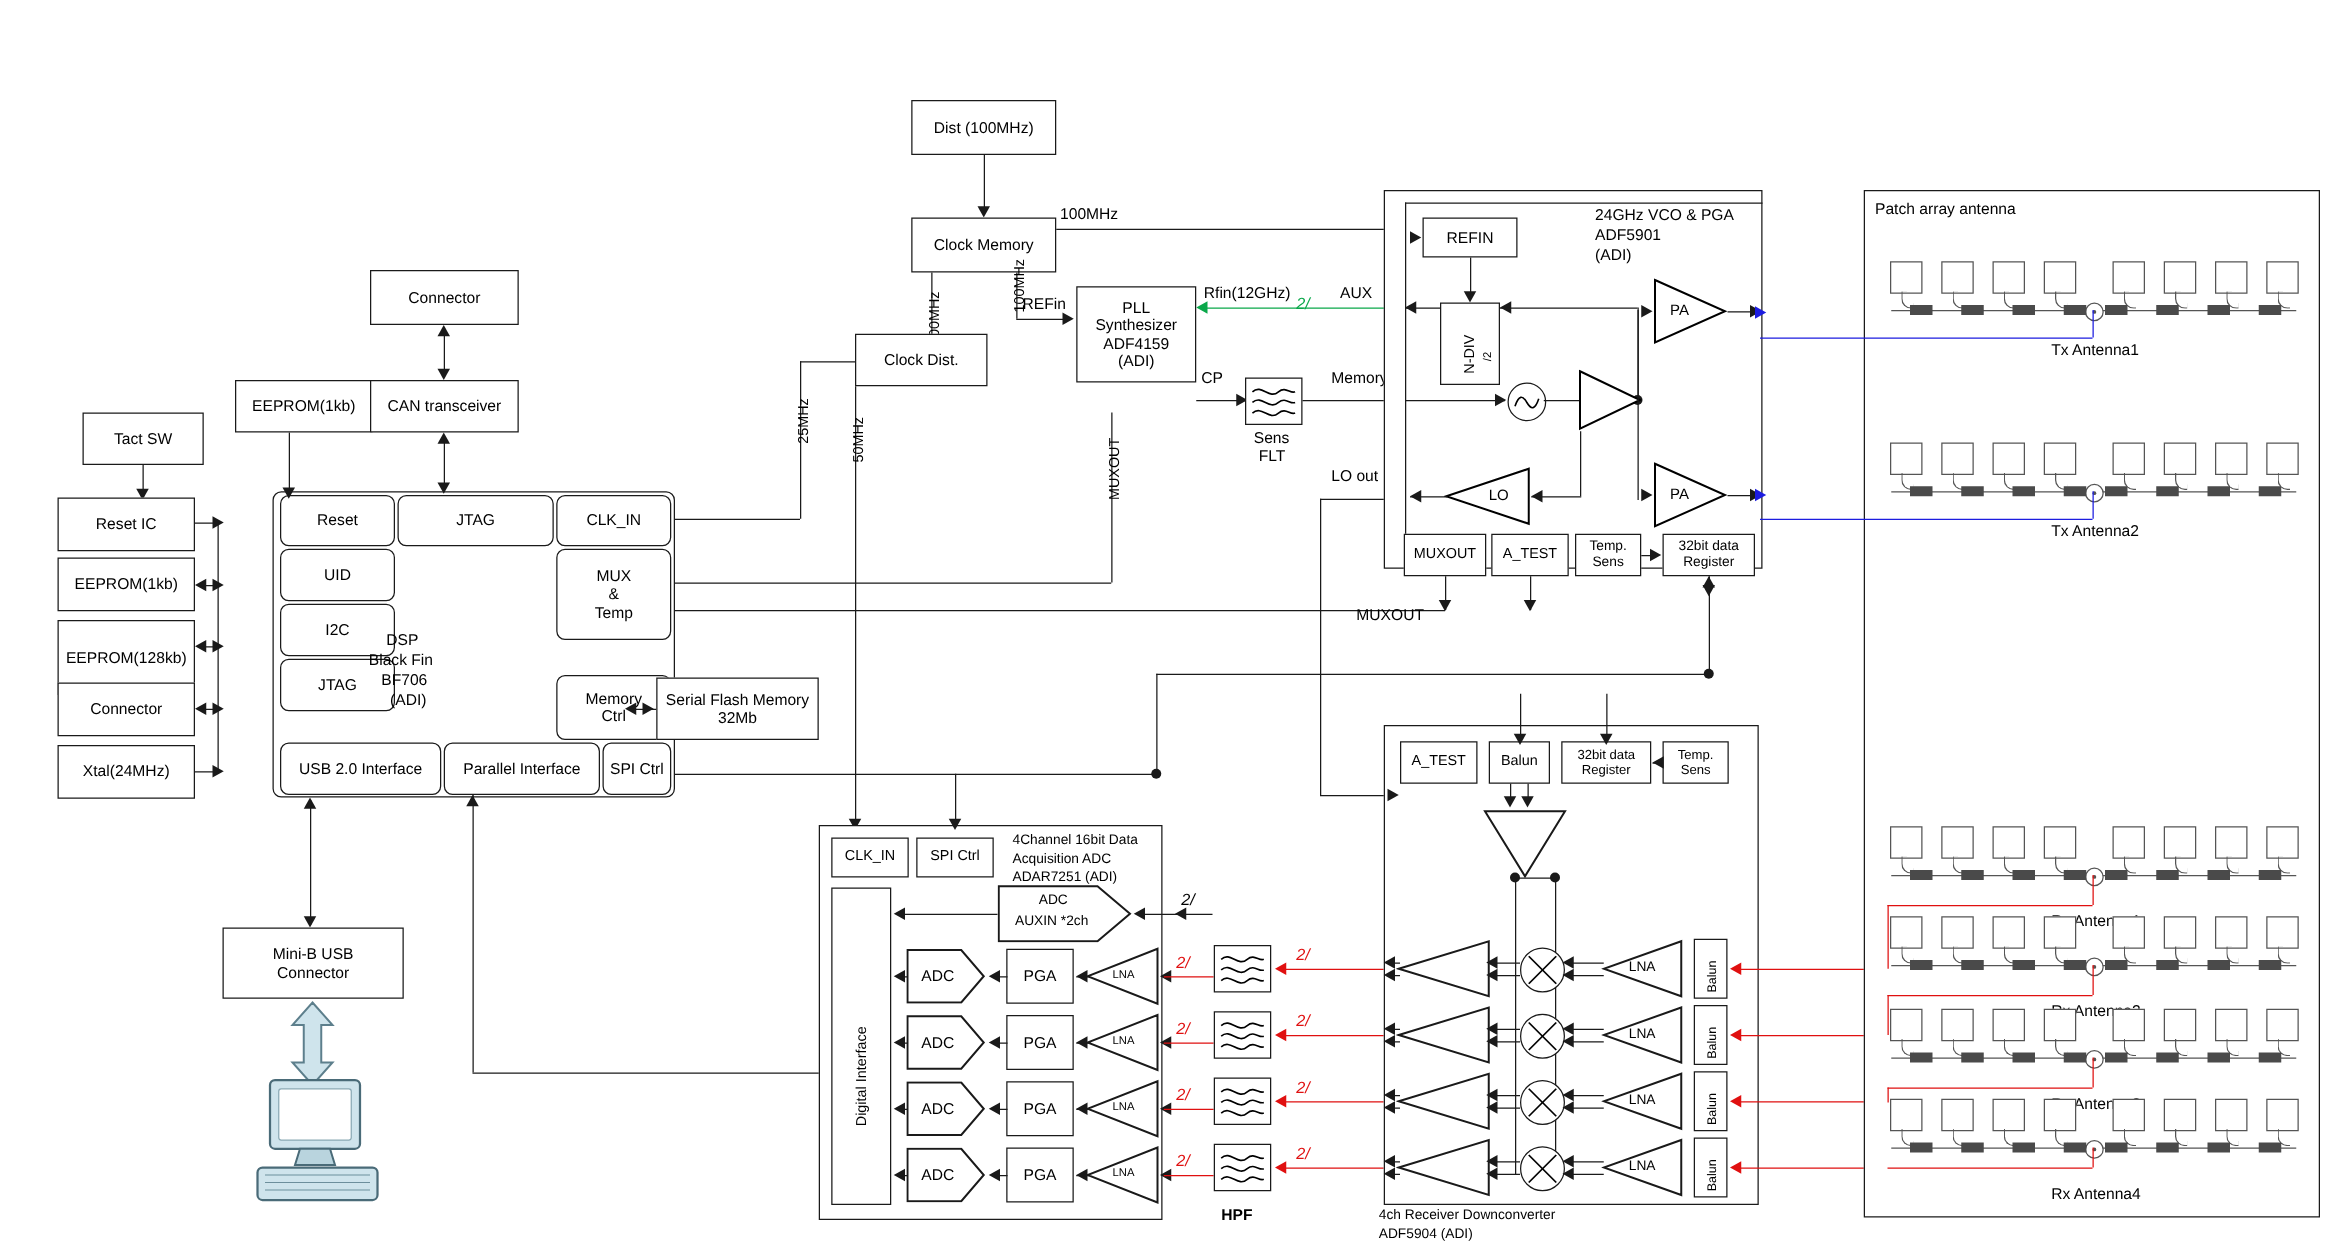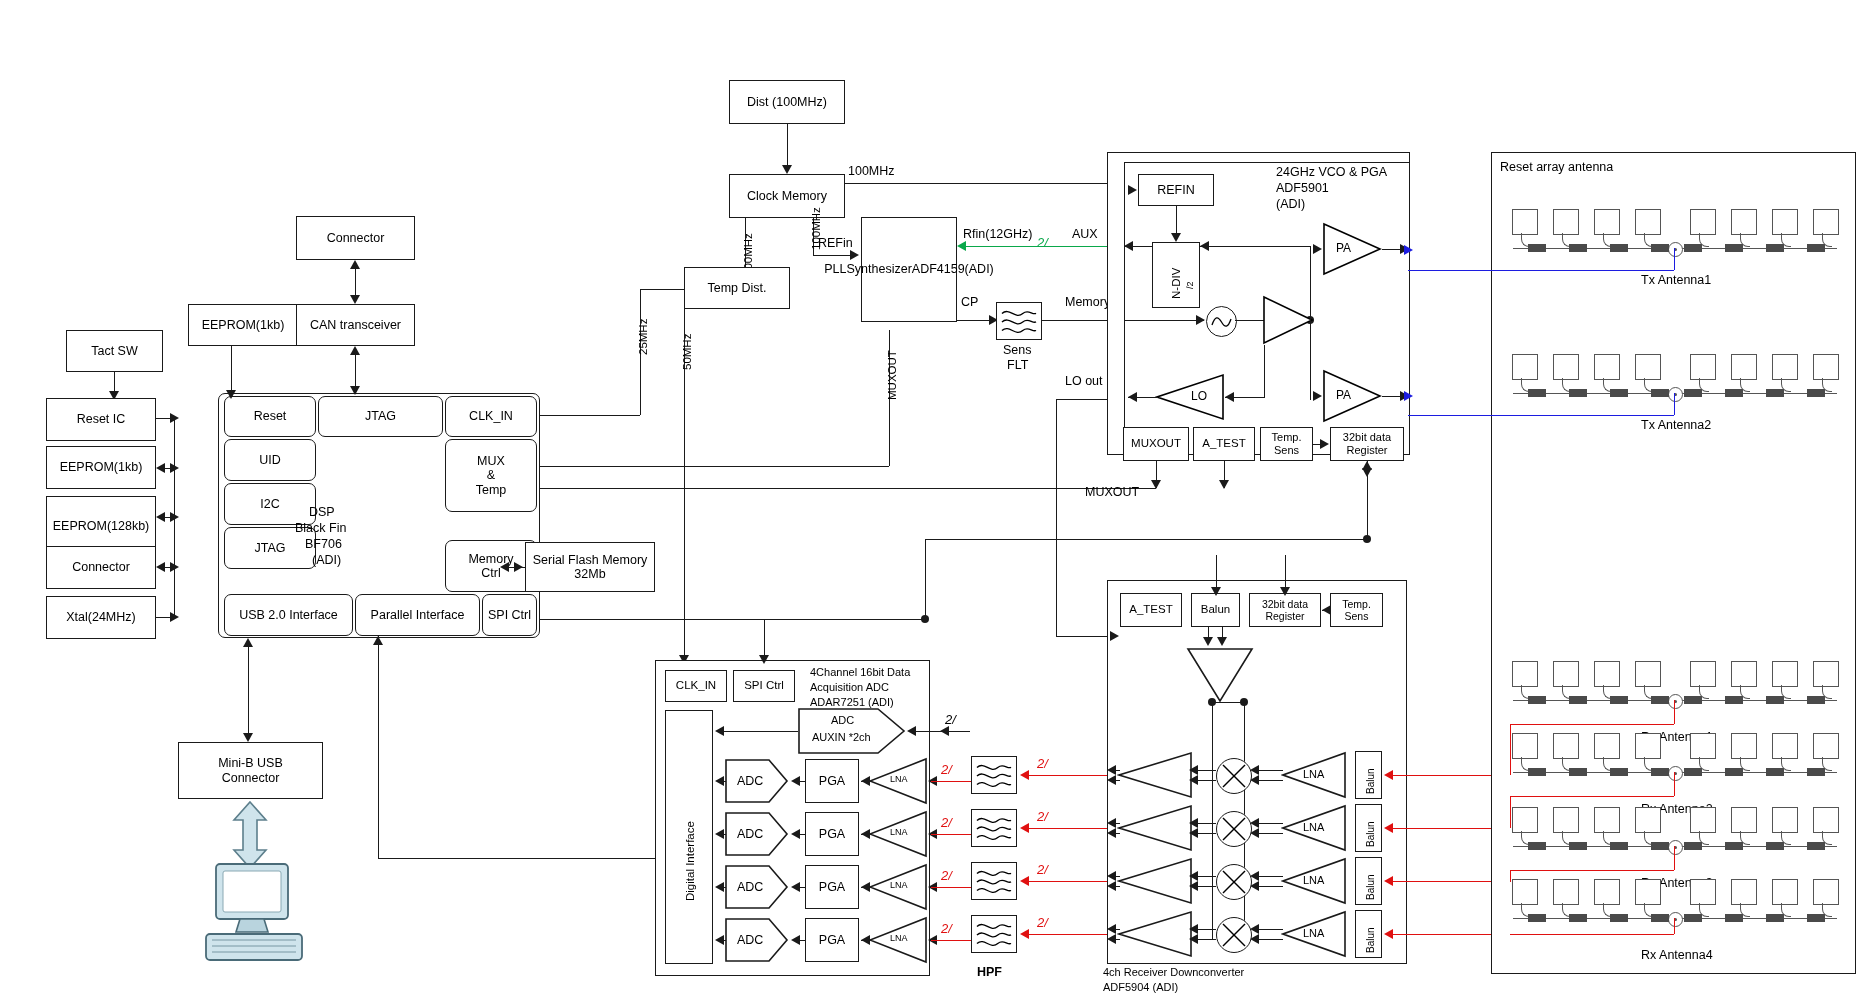--- a/index.html
+++ b/index.html
@@ -78,33 +78,33 @@
   <div class="v" style="left:745px;top:218px;height:68px;"></div>
   <div class="ar d" style="left:740px;top:283px;"></div>
   <div class="vlbl" style="left:742px;top:276px;">100MHz</div>
 
   <div class="v" style="left:813px;top:218px;height:37px;"></div>
   <div class="h" style="left:813px;top:255px;width:44px;"></div>
   <div class="ar r" style="left:850px;top:250px;"></div>
   <div class="vlbl" style="left:810px;top:250px;">100MHz</div>
   <div class="lbl" style="left:818px;top:236px;">REFin</div>
 
-  <div class="box" style="left:684px;top:267px;width:106px;height:42px;">Temp Dist.</div>
+  <div class="box" style="left:684px;top:267px;width:106px;height:42px;">Clock Dist.</div>
 
   <div class="h" style="left:640px;top:289px;width:44px;"></div>
   <div class="v" style="left:640px;top:289px;height:126px;"></div>
   <div class="h" style="left:497px;top:415px;width:143px;"></div>
   <div class="ar l" style="left:497px;top:410px;"></div>
   <div class="vlbl" style="left:637px;top:355px;">25MHz</div>
 
   <div class="v" style="left:684px;top:309px;height:350px;"></div>
   <div class="ar d" style="left:679px;top:655px;"></div>
   <div class="vlbl" style="left:681px;top:370px;">50MHz</div>
 
-  <div class="box" style="left:861px;top:217px;width:96px;height:105px;flex-direction:row;">
+  <div class="box" style="left:861px;top:229px;width:96px;height:77px;flex-direction:column;">
     <span>PLL</span>
     <span>Synthesizer</span>
     <span>ADF4159</span>
     <span>(ADI)</span>
   </div>
 
   <div class="v" style="left:889px;top:330px;height:136px;"></div>
   <div class="h" style="left:497px;top:466px;width:392px;"></div>
   <div class="ar l" style="left:497px;top:461px;"></div>
   <div class="vlbl" style="left:886px;top:400px;">MUXOUT</div>
@@ -655,21 +655,21 @@
   <div class="h" style="left:1192px;top:929px;width:24px;"></div>
   <div class="h" style="left:1192px;top:939px;width:24px;"></div>
   <div class="ar l" style="left:1189px;top:924px;"></div>
   <div class="ar l" style="left:1189px;top:934px;"></div>
   <div class="h" style="left:1110px;top:929px;width:10px;"></div>
   <div class="h" style="left:1110px;top:939px;width:10px;"></div>
   <div class="ar l" style="left:1107px;top:924px;"></div>
   <div class="ar l" style="left:1107px;top:934px;"></div>
 
   <div class="grp" style="left:1491px;top:152px;width:365px;height:822px;"></div>
-  <div class="lbl" style="left:1500px;top:160px;">Reset array antenna</div>
+  <div class="lbl" style="left:1500px;top:160px;">Patch array antenna</div>
 
   <div>
     <div class="feedline" style="left:1513px;top:248px;width:324px;"></div>
     <div class="port" style="left:1668px;top:242px;width:13px;height:13px;">
         <i></i>
       </div>
     <div class="patch" style="left:1512px;top:209px;width:24px;height:24px;"></div>
     <div class="curve" style="left:1521px;top:233px;width:9px;height:13px;"></div>
     <div class="stub" style="left:1528px;top:244px;width:18px;height:8px;"></div>
     <div class="patch" style="left:1553px;top:209px;width:24px;height:24px;"></div>

